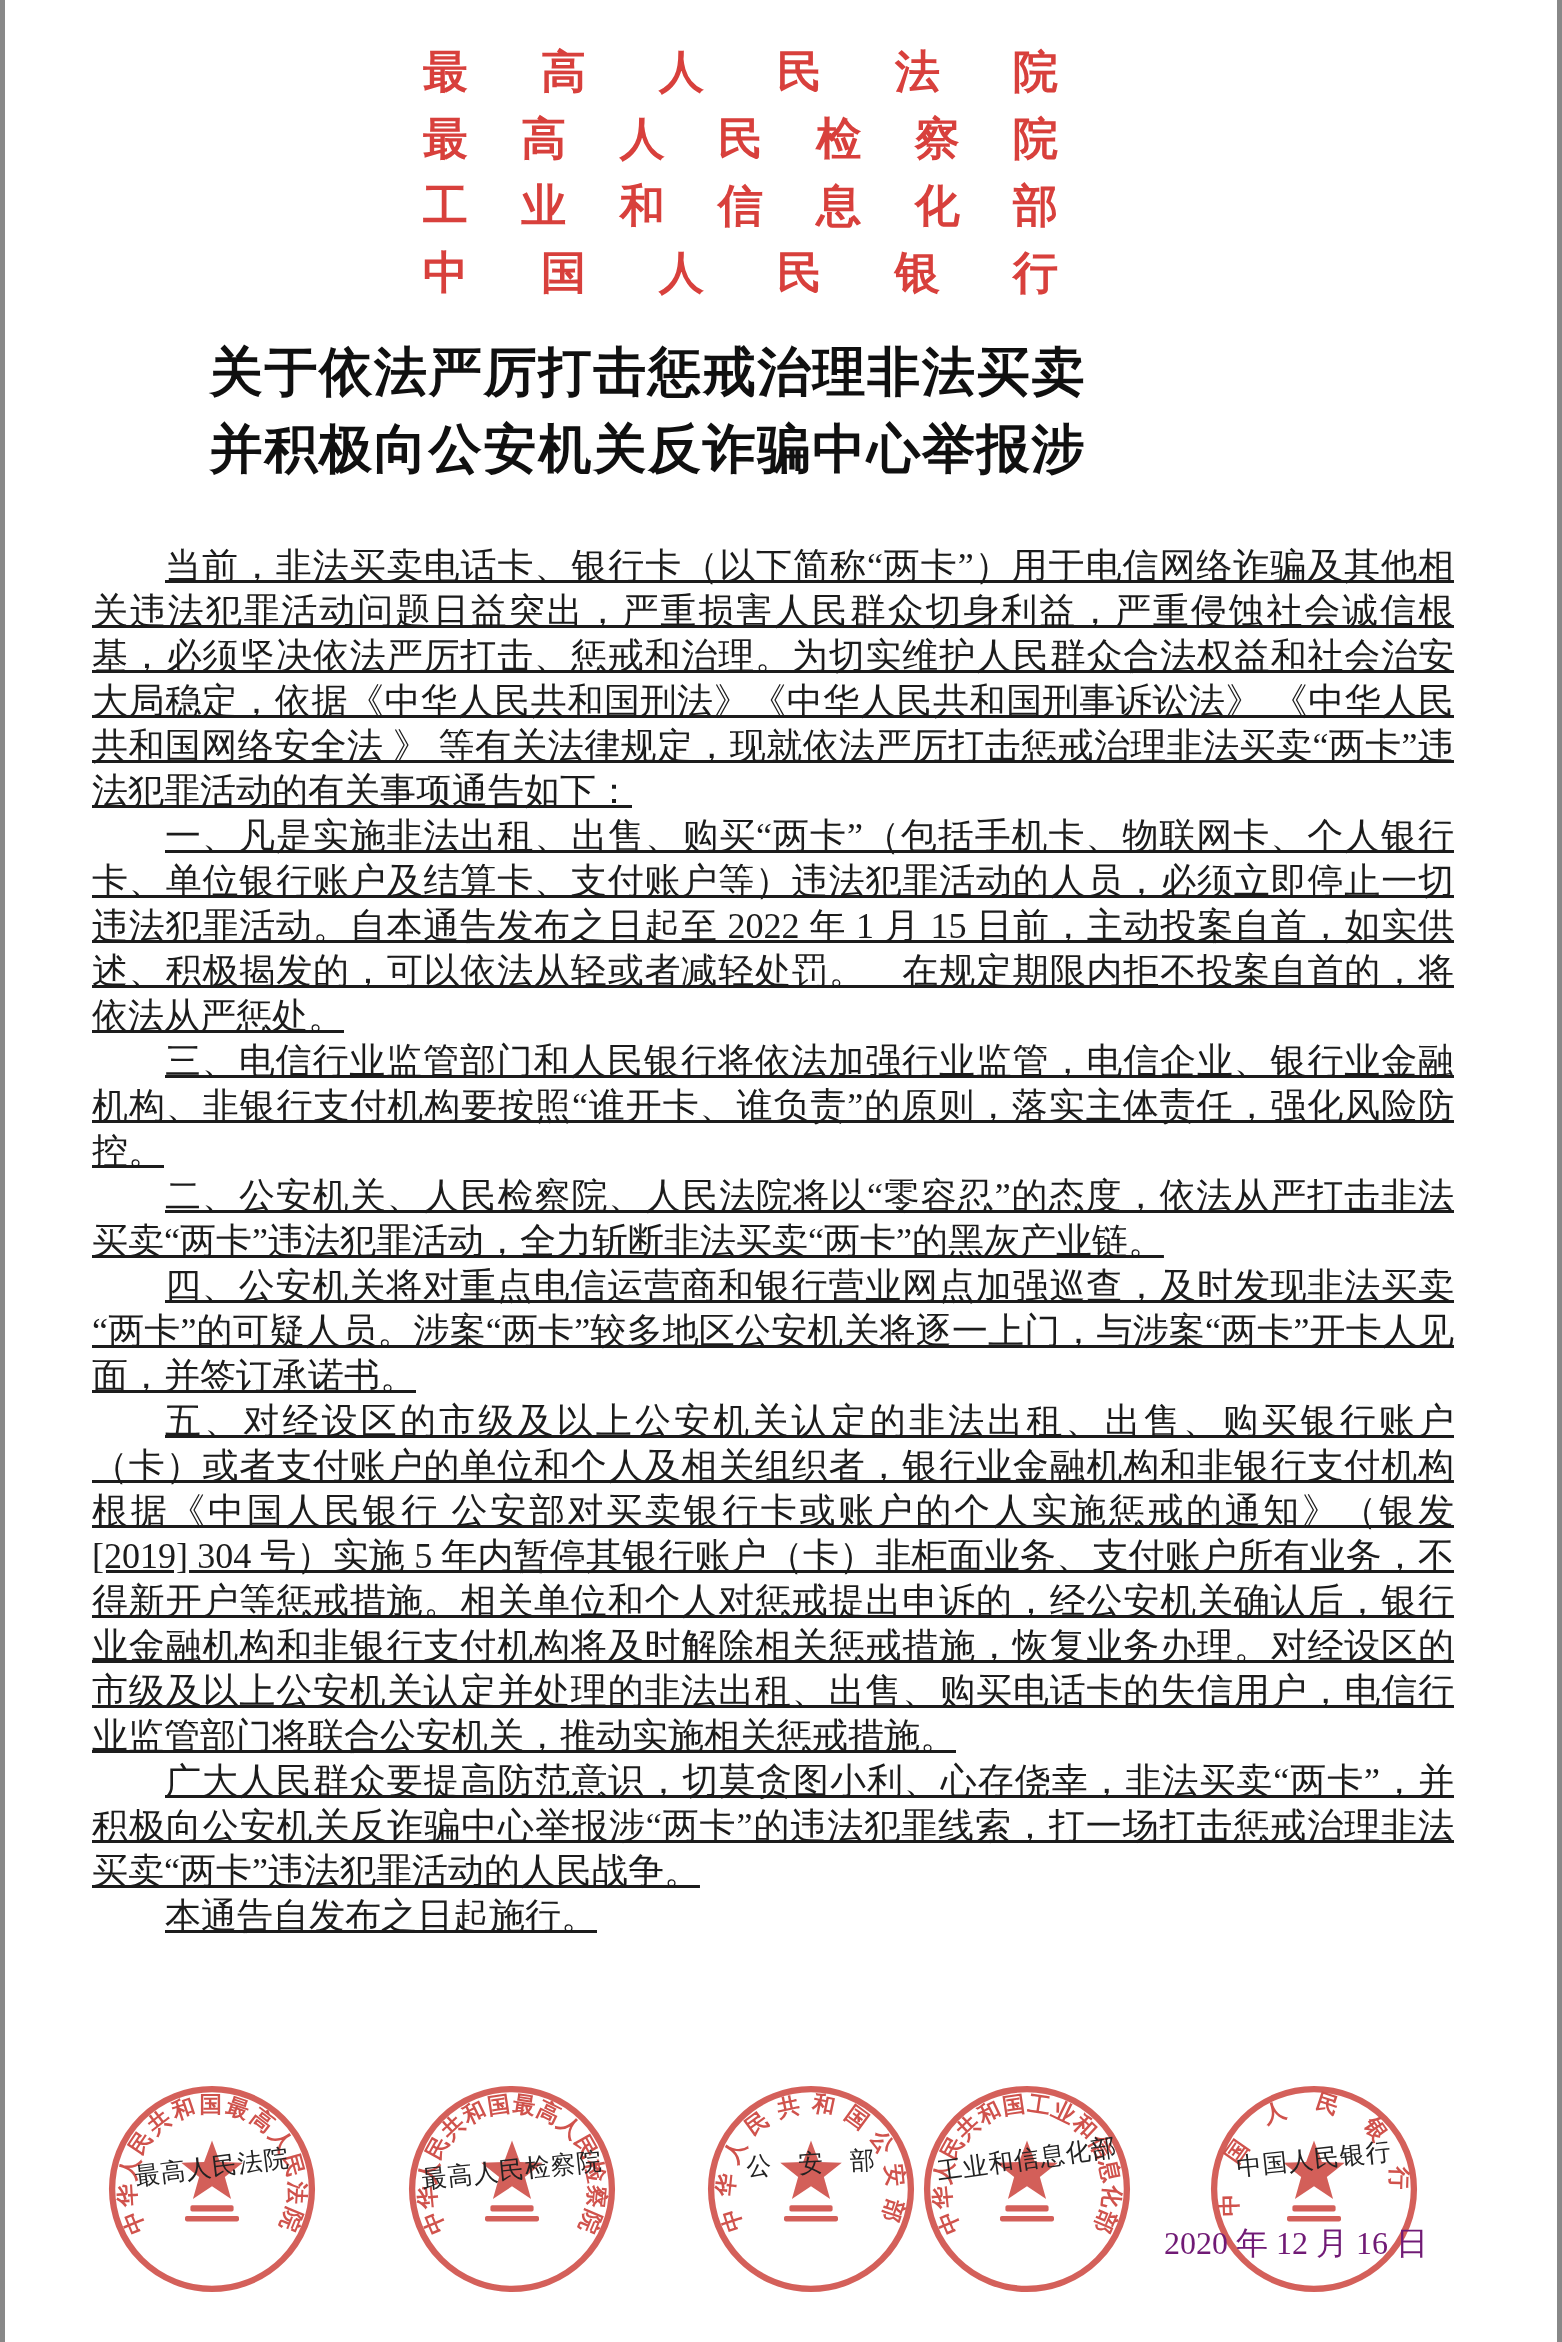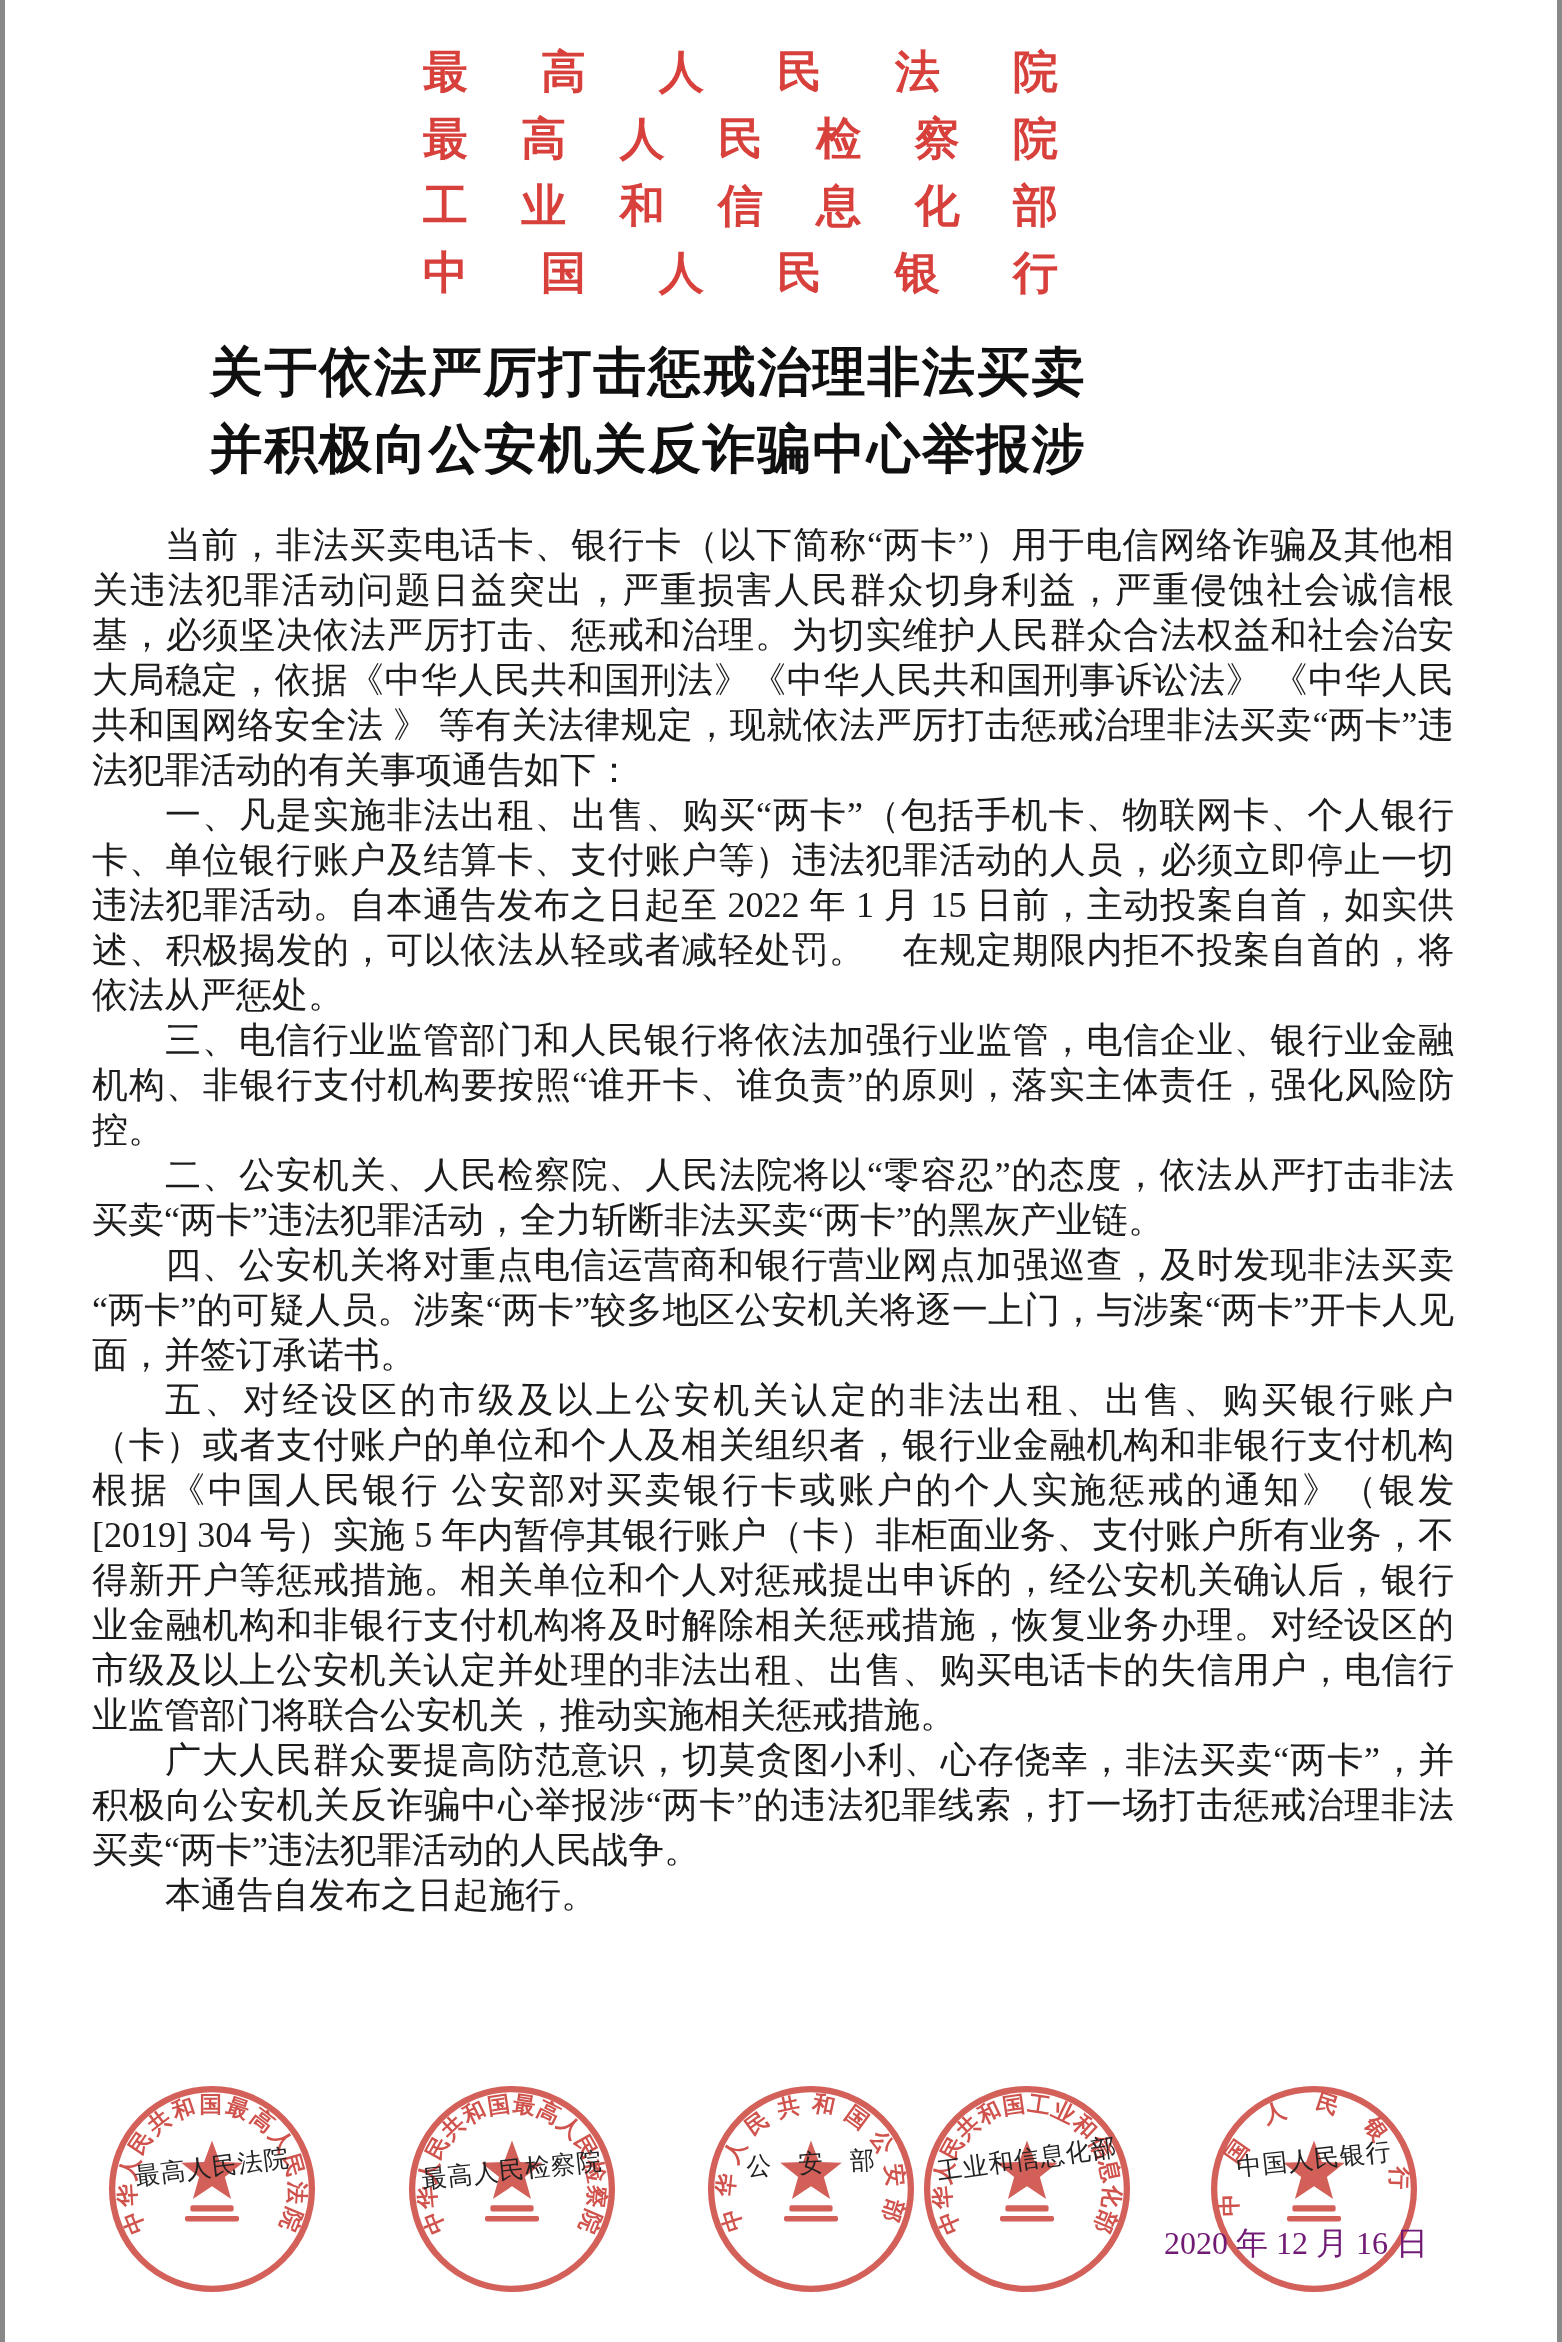--- a/index.html
+++ b/index.html
@@ -40,21 +40,22 @@
     text-align:center;
     font-size:53px;
     font-weight:700;
     line-height:77px;
     letter-spacing:1.8px;
     color:#101010;
     font-family:Liberation Mono, monospace;
   }
   
   .body-text{
-    margin:31px 103px 0 87px;
+    margin:52px 103px 0 87px;
+    text-decoration:underline;
   }
   .body-text p{
     margin:0;
     font-size:36px;
     line-height:45px;
     text-align:justify;
     text-justify:inter-ideograph;
     text-indent:73px;
     font-weight:400;
   }

